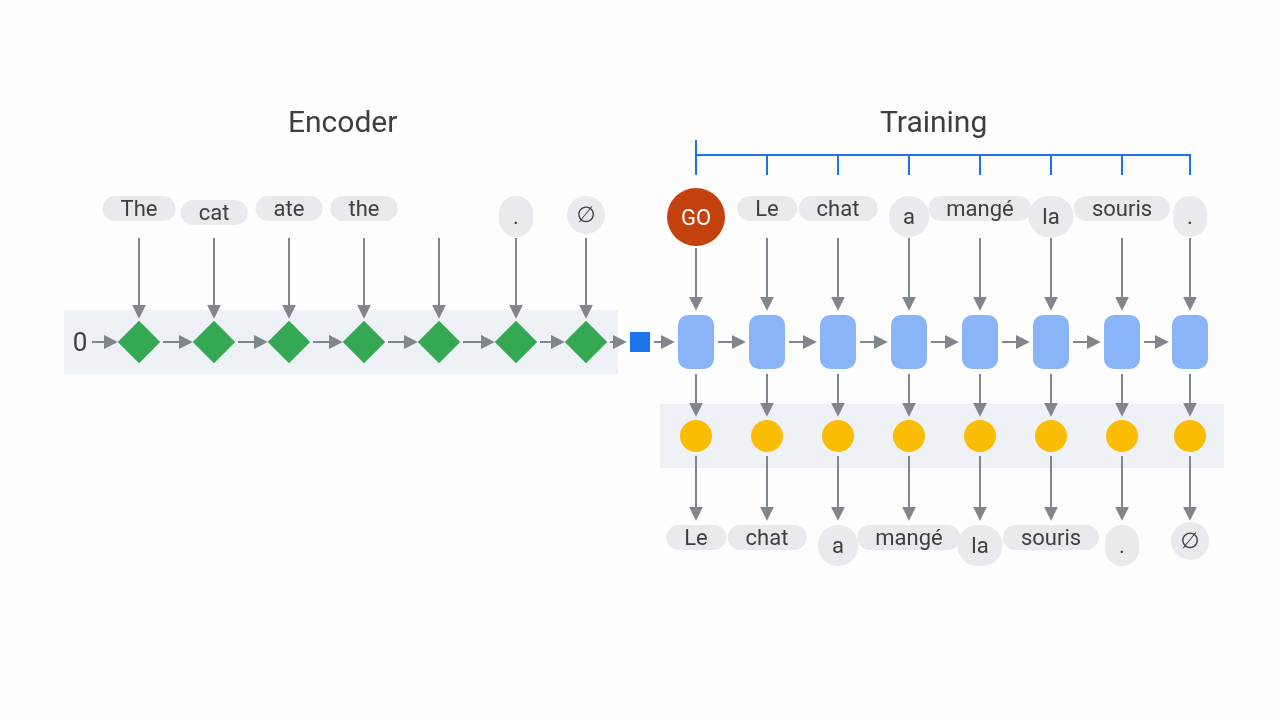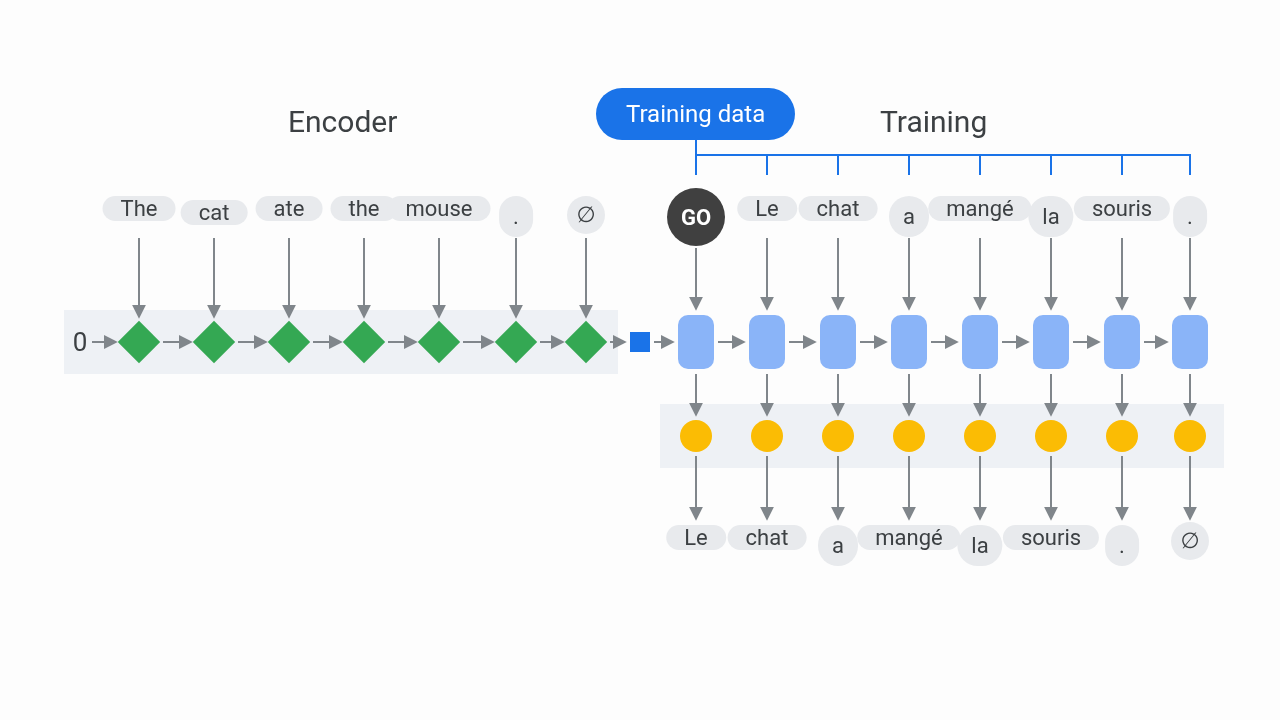--- a/index.html
+++ b/index.html
@@ -31,21 +31,21 @@
     font-size: 22px;
     padding: 0 18px;
     border-radius: 999px;
     transform: translateX(-50%);
     white-space: nowrap;
     display: flex;
     align-items: center;
     justify-content: center;
   }
   .pill-small { font-size: 22px; padding: 8px 14px; }
-  .pill-go { background: #404040; color: #fff; width: 58px; height: 58px; border-radius: 50%; padding: 0; font-size: 22px; font-weight: 700; }
+  .pill-go { background: #c2410c; color: #fff; width: 58px; height: 58px; border-radius: 50%; padding: 0; font-size: 22px; font-weight: 400; }
   .pill-empty { width: 38px; height: 38px; border-radius: 50%; padding: 0; }
   .null-glyph { font-size: 22px; line-height: 1; }
   .track {
     position: absolute;
     background: #eef1f5;
   }
   .diamond {
     position: absolute;
     width: 30px; height: 30px;
     background: #34a853;
@@ -79,42 +79,40 @@
   .arrow-head { fill: #80868b; }
   .train-line { stroke: #1a73e8; stroke-width: 2; fill: none; }
 </style>
 </head>
 <body>
 
 <div class="stage">
 
   <div class="title" style="left:288px; top:104px;">Encoder</div>
   <div class="title" style="left:880px; top:104px;">Training</div>
-  <div class="badge" style="left:596px; top:88px;">Training data</div>
 
   <svg class="arrows">
     <path class="train-line" d="M 696 140 L 696 155 L 1190 155 L 1190 175"></path>
     <path class="train-line" d="M 696 155 L 696 175"></path>
     <path class="train-line" d="M 767 155 L 767 175"></path>
     <path class="train-line" d="M 838 155 L 838 175"></path>
     <path class="train-line" d="M 909 155 L 909 175"></path>
     <path class="train-line" d="M 980 155 L 980 175"></path>
     <path class="train-line" d="M 1051 155 L 1051 175"></path>
     <path class="train-line" d="M 1122 155 L 1122 175"></path>
   </svg>
 
   <div class="track" style="left:64px; top:310px; width:554px; height:64px;"></div>
 
   <div class="track" style="left:660px; top:404px; width:564px; height:64px;"></div>
 
   <div class="pill" style="left:139px; top:196px;">The</div>
   <div class="pill" style="left:214px; top:200px;">cat</div>
   <div class="pill" style="left:289px; top:196px;">ate</div>
   <div class="pill" style="left:364px; top:196px;">the</div>
-  <div class="pill" style="left:439px; top:196px;">mouse</div>
   <div class="pill pill-small" style="left:516px; top:196px;">.</div>
   <div class="pill pill-empty" style="left:586px; top:196px;">
       <span class="null-glyph">∅</span>
     </div>
 
   <div class="zero" style="left:80px; top:342px;">0</div>
   <div class="diamond" style="left:139px; top:342px;"></div>
   <div class="diamond" style="left:214px; top:342px;"></div>
   <div class="diamond" style="left:289px; top:342px;"></div>
   <div class="diamond" style="left:364px; top:342px;"></div>

